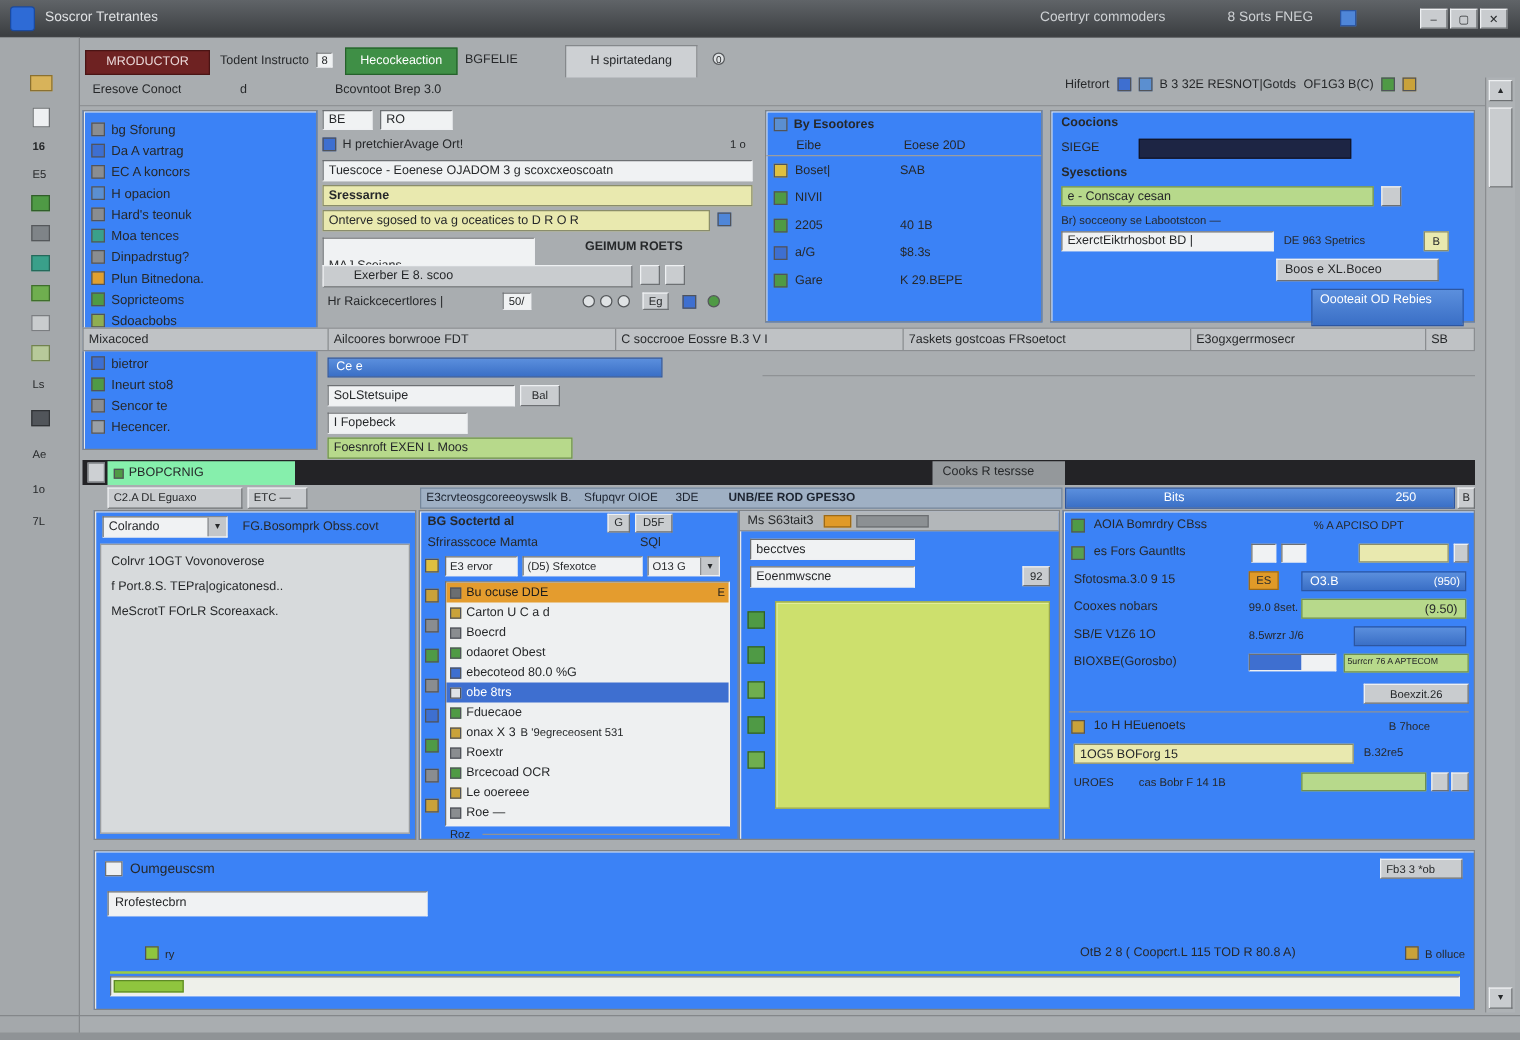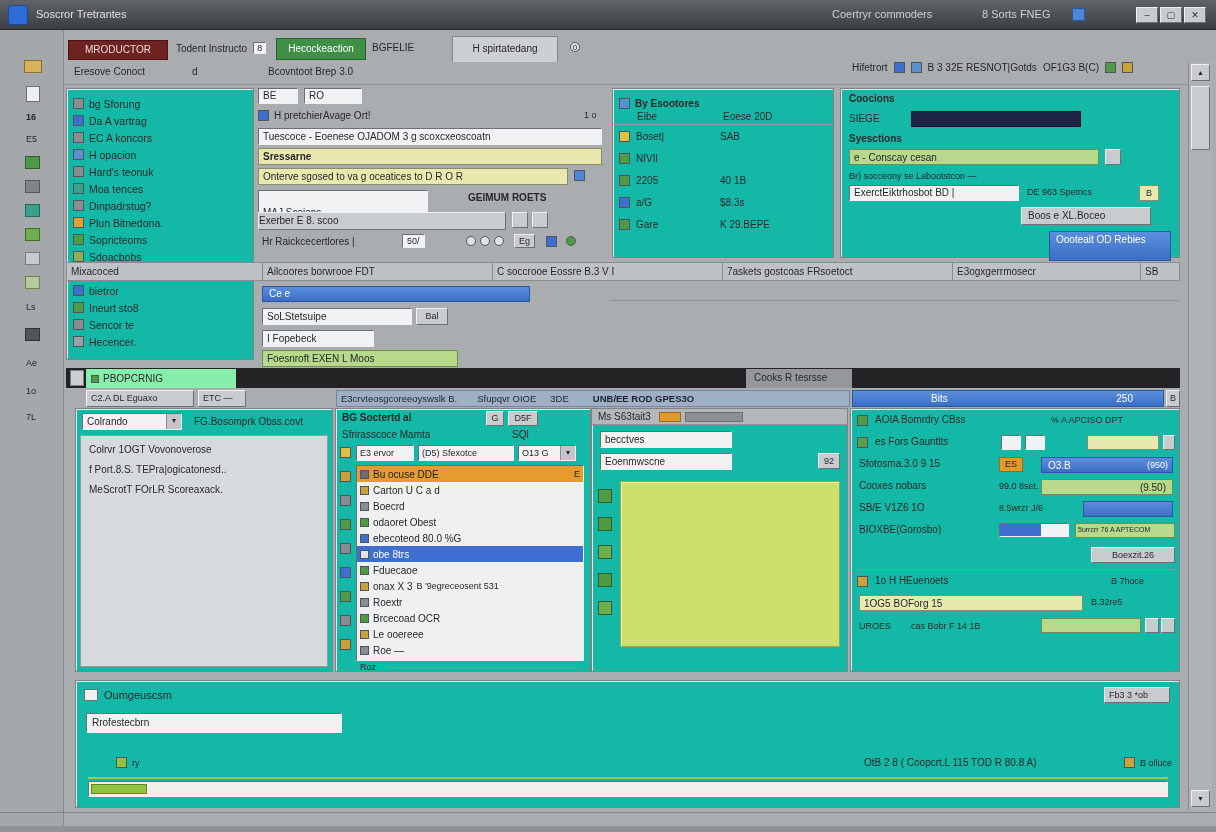--- a/index.html
+++ b/index.html
@@ -8,21 +8,21 @@
     font-family:"Liberation Sans", sans-serif;
     background:#a9adb0;
     position:relative;
     overflow:hidden;
     font-size:10px;
     color:#26282a;
   }
   .abs { position:absolute; }
   .row { display:flex; align-items:center; }
   .txt { white-space:nowrap; overflow:hidden; }
-  .panel { background:#14b8a6; border:1px solid #7f8387; box-shadow:inset 1px 1px 0 #e6e8ea; }
+  .panel { background:#3b82f6; border:1px solid #7f8387; box-shadow:inset 1px 1px 0 #e6e8ea; }
   .raised { background:#c9ccCF; background:#c9cccf; border:1px solid; border-color:#eef0f2 #6d7073 #6d7073 #eef0f2; }
   .sunken { background:#f0f2f3; border:1px solid; border-color:#6d7073 #eef0f2 #eef0f2 #6d7073; }
   .yellow { background:#e9e9af; border:1px solid #8a8d6a; }
   .greenf { background:#b7d98b; border:1px solid #6f8f4f; }
   .bluebar { background:linear-gradient(#5b8fdd,#3a6fc6); color:#fff; border:1px solid #2d56a0; }
   .navy { background:#1d2544; border:1px solid #10152a; }
   .sq { display:inline-block; width:11px; height:11px; border:1px solid #50535a; flex:none; }
   .circ { display:inline-block; width:10px; height:10px; border:1px solid #55585b; border-radius:50%; background:#dfe2e4; flex:none; }
   .titlebar { background:linear-gradient(#606468,#3b3e41); border-bottom:1px solid #27292b; color:#dfe1e3; font-size:11px; }
   .winbtn { width:22px; height:16px; font-size:9px; text-align:center; line-height:15px; color:#2c2e30; }
@@ -159,35 +159,35 @@
   <div class="abs sunken txt" style="left:46px;top:0;width:58px;height:16px;padding:1px 4px;">RO</div>
   <span class="abs sq" style="left:0;top:22px;background:#3e6fd0;"></span>
   <span class="abs txt" style="left:16px;top:22px;width:280px;">H pretchierAvage Ort!</span>
   <span class="abs txt mini" style="left:326px;top:22px;">1 o</span>
   <div class="abs sunken txt" style="left:0;top:40px;width:344px;height:17px;padding:2px 4px;">Tuescoce - Eoenese OJADOM 3 g scoxcxeoscoatn</div>
   <div class="abs yellow txt" style="left:0;top:60px;width:344px;height:17px;padding:2px 4px;font-weight:bold;">Sressarne</div>
   <div class="abs yellow txt" style="left:0;top:80px;width:310px;height:17px;padding:2px 4px;">Onterve sgosed to va g oceatices to D R O R</div>
   <span class="abs sq" style="left:316px;top:82px;background:#4f86d8;"></span>
   <div class="abs sunken txt" style="left:0;top:102px;width:170px;height:17px;padding:16px 4px;">MAJ Sceians</div>
   <span class="abs txt" style="left:210px;top:104px;font-weight:bold;">GEIMUM ROETS</span>
-  <div class="abs raised txt" style="left:0;top:124px;width:248px;height:18px;padding:2px 0;">Exerber E 8. scoo</div>
+  <div class="abs raised txt" style="left:0;top:124px;width:248px;height:18px;padding:2px 24px;">Exerber E 8. scoo</div>
   <span class="abs raised" style="left:254px;top:124px;width:16px;height:16px;"></span>
   <span class="abs raised" style="left:274px;top:124px;width:16px;height:16px;"></span>
   <span class="abs txt" style="left:4px;top:148px;">Hr Raickcecertlores |</span>
   <span class="abs sunken mini" style="left:144px;top:146px;padding:1px 4px;">50/</span>
   <span class="abs circ" style="left:208px;top:148px;"></span>
   <span class="abs circ" style="left:222px;top:148px;"></span>
   <span class="abs circ" style="left:236px;top:148px;"></span>
   <span class="abs raised mini" style="left:256px;top:146px;padding:1px 4px;">Eg</span>
   <span class="abs sq" style="left:288px;top:148px;background:#3e6fd0;"></span>
   <span class="abs circ" style="left:308px;top:148px;background:#4f9a45;"></span>
 </div>
 
 <div class="abs panel" style="left:612px;top:88px;width:222px;height:170px;">
-  <div class="row" style="height:20px;padding:0 6px;gap:5px;align-items:flex-end;">
+  <div class="row" style="height:20px;padding:0 6px;gap:5px;">
     <span class="sq" style="background:#5b8fd0"></span>
     <span class="txt" style="font-weight:bold;">By Esootores</span>
   </div>
   <div class="row" style="height:16px;padding:0 6px;border-bottom:1px solid #9a9da0;">
     <span class="txt" style="width:86px;margin-left:18px;">Eibe</span>
     <span class="txt">Eoese 20D</span>
   </div>
   <div class="row" style="height:22px;padding:0 6px;gap:6px;">
       <span class="sq" style="background:#e0c040"></span>
       <span class="txt" style="width:78px;">Boset|</span>
@@ -252,21 +252,21 @@
     <span class="sq" style="width:8px;height:8px;background:#4f9a45;"></span>
     <span class="txt">PBOPCRNIG</span>
   </div>
   <div class="abs txt" style="left:680px;top:1px;width:106px;height:19px;background:#94989b;padding:3px 8px;">Cooks R tesrsse</div>
 </div>
 
 <div class="abs raised txt mini" style="left:86px;top:390px;width:108px;height:17px;padding:2px 4px;">C2.A DL Eguaxo</div>
 <div class="abs raised txt mini" style="left:198px;top:390px;width:48px;height:17px;padding:2px 4px;">ETC —</div>
 <div class="abs row" style="left:336px;top:390px;width:514px;height:17px;background:#9fb0c4;border:1px solid #76879b;font-size:9.5px;color:#1d2430;align-items:center;">
   <span class="txt" style="margin-left:4px;">E3crvteosgcoreeoyswslk B.</span>
-  <span class="txt" style="margin-left:20px;">Sfupqvr OIOE</span>
+  <span class="txt" style="margin-left:10px;">Sfupqvr OIOE</span>
   <span class="txt" style="margin-left:14px;">3DE</span>
   <span class="txt" style="margin-left:24px;font-weight:bold;">UNB/EE ROD GPES3O</span>
 </div>
 <div class="abs row bluebar" style="left:852px;top:390px;width:312px;height:17px;">
   <span class="txt" style="margin-left:78px;">Bits</span>
   <span class="txt" style="margin-left:auto;margin-right:30px;">250</span>
 </div>
 <span class="abs raised mini" style="left:1166px;top:390px;width:14px;height:17px;text-align:center;line-height:15px;">B</span>
 
 <div class="abs panel" style="left:75px;top:408px;width:258px;height:264px;">

